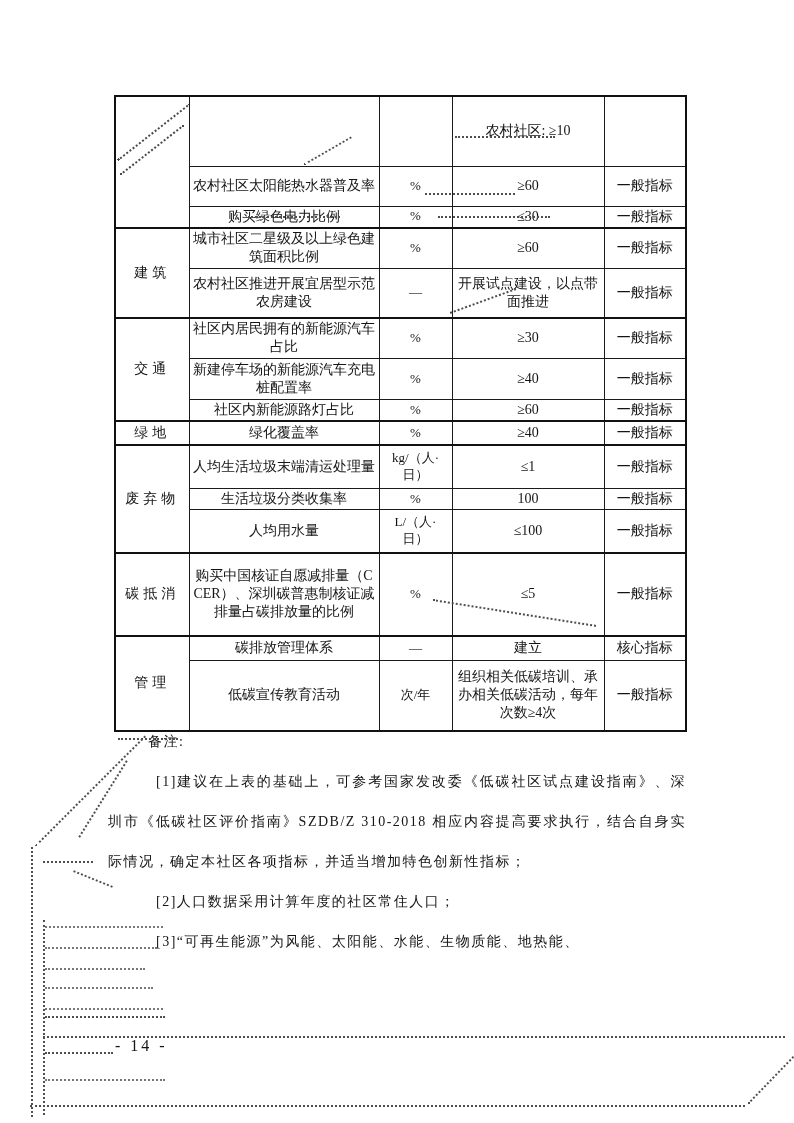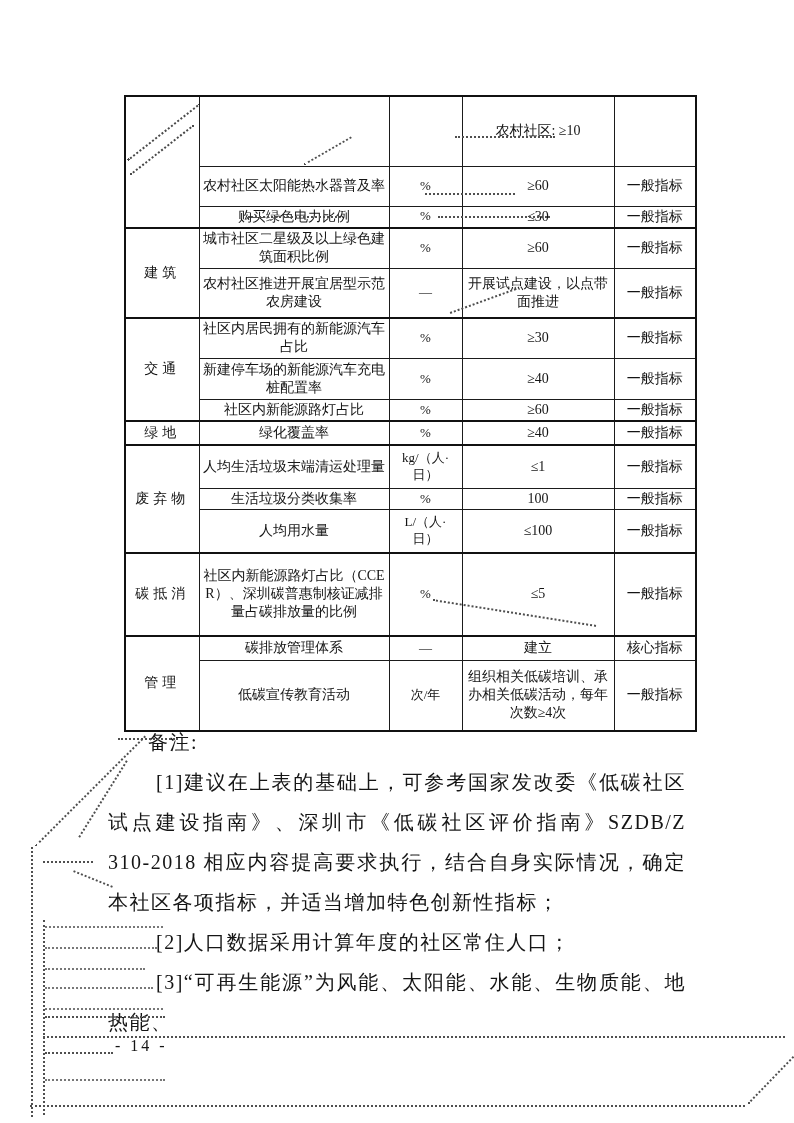--- a/index.html
+++ b/index.html
@@ -2,40 +2,40 @@
 <html><head>
 <meta charset="utf-8">
 <style>
   html,body{margin:0;padding:0;background:#ffffff;}
   .page{
     position:relative;width:794px;height:1123px;background:#ffffff;overflow:hidden;
     font-family:"Liberation Serif","DejaVu Serif",serif;color:#151515;
   }
   
   table.ind{
-    position:absolute;left:124px;top:95px;width:571px;
+    position:absolute;left:114px;top:95px;width:571px;
     border-collapse:collapse;table-layout:fixed;
     font-size:14px;line-height:1.3;color:#151515;
   }
   table.ind td{
     border:1px solid #1b1b1b;
     text-align:center;vertical-align:middle;
     padding:1px 3px;overflow:hidden;word-break:break-all;
   }
   table.ind{border:2px solid #111;}
   tr.sec td{border-top:2px solid #111;}
   td.cat{letter-spacing:4px;position:relative;}
   td.vtop{vertical-align:top;padding-top:12px;}
   td.unitc{font-size:13px;}
   
   .diagline{position:absolute;border-top:2px dotted #4a4a4a;}
   
   .notes{
     position:absolute;left:108px;top:722px;width:578px;
-    font-size:20px;letter-spacing:1.5px;line-height:40px;text-align:justify;
+    font-size:14px;letter-spacing:1.5px;line-height:40px;text-align:justify;
   }
   .notes p{margin:0;}
   .notes p.head{text-indent:40px;}
   .notes p.item{text-indent:48px;}
   
   .pagenum{
     position:absolute;left:115px;top:1037px;
     font-size:16px;letter-spacing:3px;
   }
   
@@ -132,21 +132,21 @@
         <td>一般指标</td>
       </tr>
       <tr style="height:43px">
         <td>人均用水量</td>
         <td class="unitc">L/（人·日）</td>
         <td>≤100</td>
         <td>一般指标</td>
       </tr>
       <tr class="sec" style="height:83px">
         <td class="cat">碳抵消</td>
-        <td>社区内新能源路灯占比（CCER）、深圳碳普惠制核证减排量占碳排放量的比例</td>
+        <td>购买中国核证自愿减排量（CCER）、深圳碳普惠制核证减排量占碳排放量的比例</td>
         <td class="unitc">%</td>
         <td>≤5</td>
         <td>一般指标</td>
       </tr>
       <tr class="sec" style="height:25px">
         <td class="cat" rowspan="2">管理</td>
         <td>碳排放管理体系</td>
         <td class="unitc">—</td>
         <td>建立</td>
         <td>核心指标</td>

